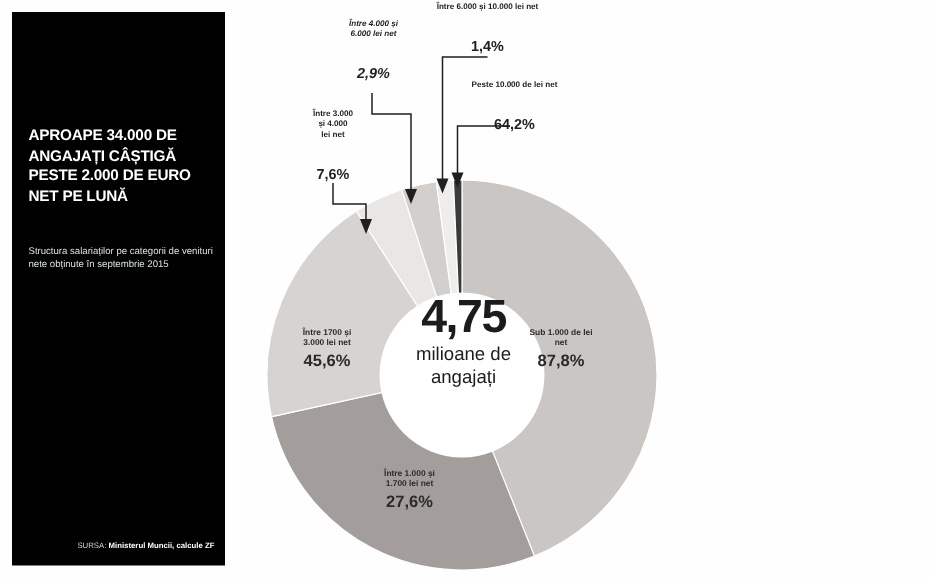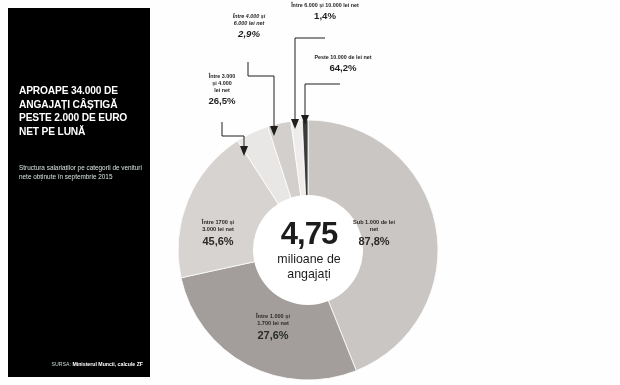--- a/index.html
+++ b/index.html
@@ -83,21 +83,21 @@
   .donut-svg {
     position: absolute;
     left: 0;
     top: 0;
   }
 
   
   .center-block {
     position: absolute;
     left: 260px;
-    top: 218px;
+    top: 195px;
     width: 98px;
     text-align: center;
     pointer-events: none;
   }
   .center-number {
     font-size: 31px;
     font-weight: bold;
     color: #1c1c1c;
     line-height: 31px;
     letter-spacing: -1px;
@@ -154,21 +154,21 @@
     line-height: 7.1px;
     font-weight: bold;
     display: block;
     white-space: pre-line;
   }
   .callout .co-pct {
     font-size: 9.6px;
     line-height: 11.5px;
     font-weight: bold;
     display: block;
-    margin-top: 1px;
+    margin-top: 17px;
   }
 
   #callout-3000-4000  { left: 196px; top: 73px;  width: 52px; }
   #callout-4000-6000  { left: 222px; top: 13px;  width: 54px; font-style: italic; }
   #callout-6000-10000 { left: 282px; top: 2px;   width: 86px; }
   #callout-peste10000 { left: 302px; top: 54px;  width: 82px; }
 
   .leader-svg {
     position: absolute;
     left: 0;
@@ -239,21 +239,21 @@
     <div class="slice-label" id="label-1700-3000" style="left:40px;">
       <span class="sl-name">Între 1700 și
 3.000 lei net</span>
       <span class="sl-pct">45,6%</span>
     </div>
 
     <div class="callout" id="callout-3000-4000" style="left:46px;">
       <span class="co-name">Între 3.000
 și 4.000
 lei net</span>
-      <span class="co-pct">26,5%</span>
+      <span class="co-pct">7,6%</span>
     </div>
 
     <div class="callout" id="callout-4000-6000" style="left:72px;">
       <span class="co-name">Între 4.000 și
 6.000 lei net</span>
       <span class="co-pct">2,9%</span>
     </div>
 
     <div class="callout" id="callout-6000-10000" style="left:132px;">
       <span class="co-name">Între 6.000 și 10.000 lei net</span>

